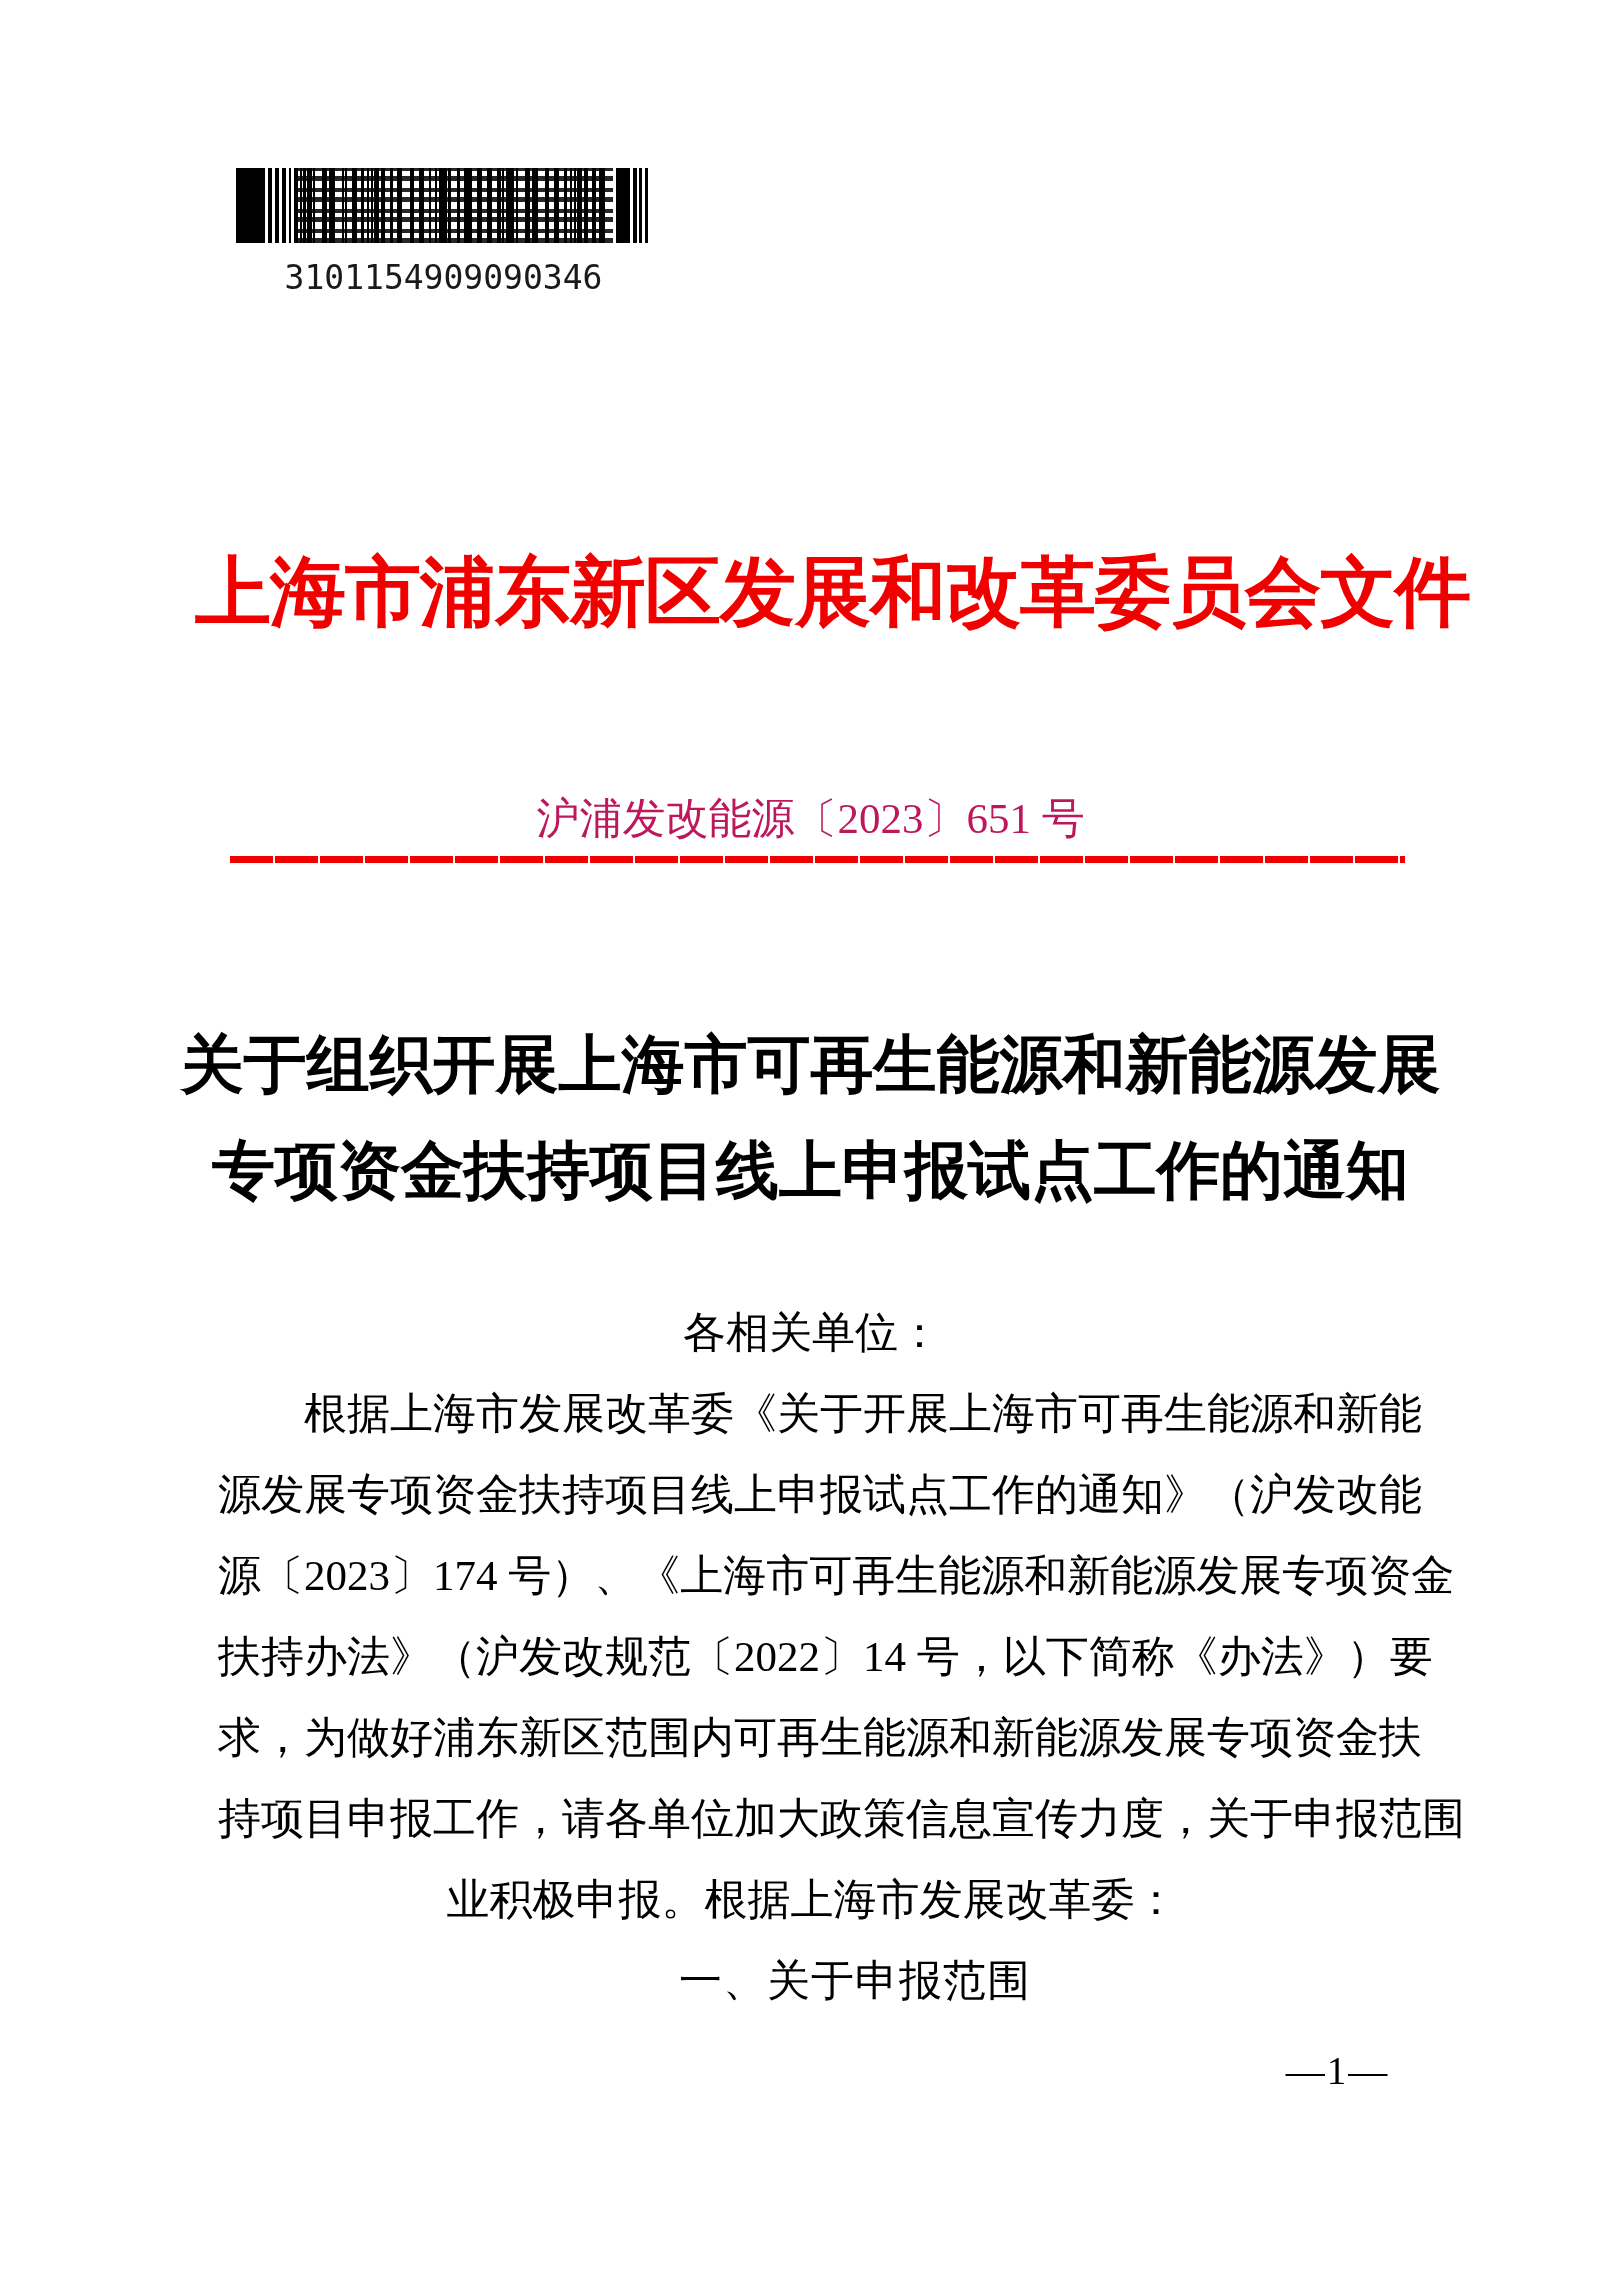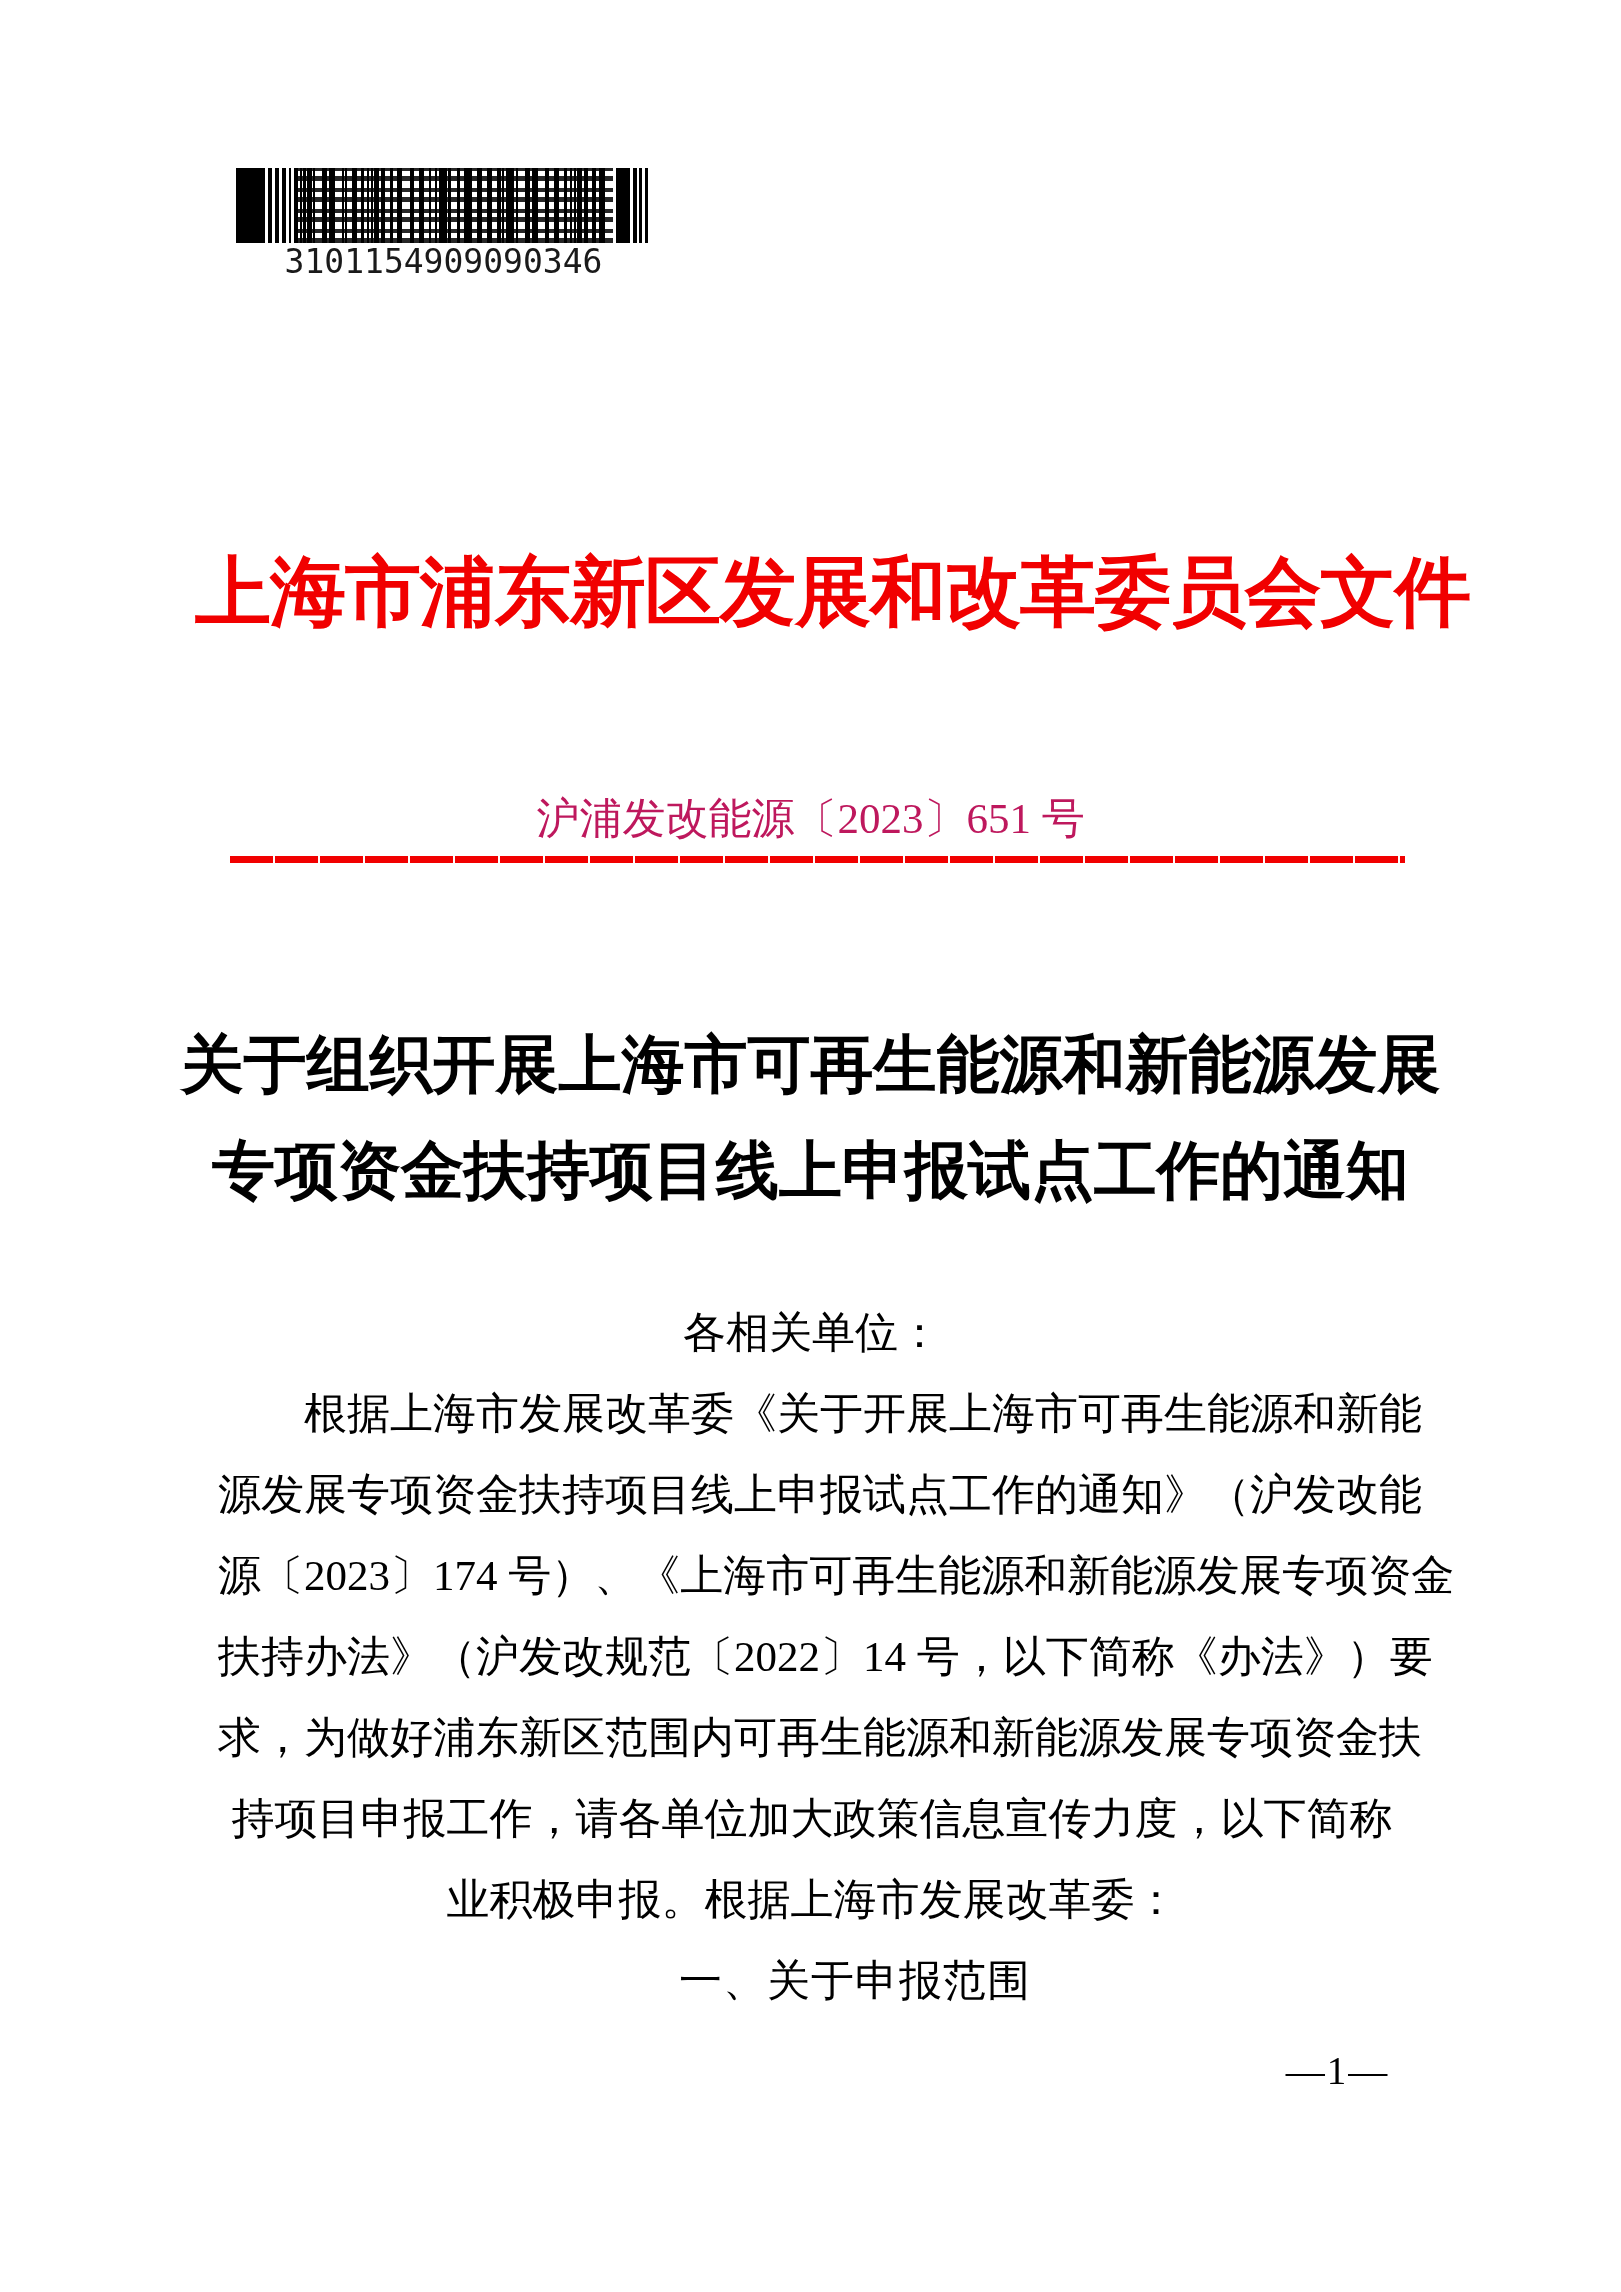--- a/index.html
+++ b/index.html
@@ -46,21 +46,21 @@
       repeating-linear-gradient(0deg, rgba(0,0,0,0.85) 0 4.9px, transparent 4.9px 9.8px, rgba(0,0,0,0.85) 9.8px 13.7px, transparent 13.7px 20.6px),
       repeating-linear-gradient(90deg, #000 0 3.9px, transparent 3.9px 8.8px, #000 8.8px 11.8px, transparent 11.8px 18.6px, #000 18.6px 20.6px, transparent 20.6px 29px),
       repeating-linear-gradient(90deg, transparent 0 5.9px, #000 5.9px 7.8px, transparent 7.8px 12.7px, #000 12.7px 17.6px, transparent 17.6px 22.5px);
   }
   .bc-end {
     width: 35px;
     margin-left: 2.9px;
     background: linear-gradient(90deg, #000 0 13.7px, #fff 13.7px 16.7px, #000 16.7px 20.6px, #fff 20.6px 23.5px, #000 23.5px 26.5px, #fff 26.5px 29px, #000 29px 32px, #fff 32px 35px);
   }
   .barcode-number {
-    margin-top: 2px;
+    margin-top: 18px;
     font-family: "DejaVu Sans Mono", "Liberation Mono", monospace;
     font-size: 33px;
     line-height: 33px;
     letter-spacing: 0px;
     color: #1a1a1a;
     white-space: nowrap;
   }
 
   
   .org-title {
@@ -175,21 +175,21 @@
     <div>专项资金扶持项目线上申报试点工作的通知</div>
   </div>
 
   <div class="body-block">
     <div class="body-line">各相关单位：</div>
     <div class="body-line indent">根据上海市发展改革委《关于开展上海市可再生能源和新能</div>
     <div class="body-line">源发展专项资金扶持项目线上申报试点工作的通知》（沪发改能</div>
     <div class="body-line">源〔2023〕174 号）、《上海市可再生能源和新能源发展专项资金</div>
     <div class="body-line">扶持办法》（沪发改规范〔2022〕14 号，以下简称《办法》）要</div>
     <div class="body-line">求，为做好浦东新区范围内可再生能源和新能源发展专项资金扶</div>
-    <div class="body-line">持项目申报工作，请各单位加大政策信息宣传力度，以下简称</div>
+    <div class="body-line">持项目申报工作，请各单位加大政策信息宣传力度，关于申报范围</div>
     <div class="body-line">业积极申报。根据上海市发展改革委：</div>
     <div class="body-line indent heading">一、关于申报范围</div>
   </div>
 
   <div class="page-number">—1—</div>
 
 </div>
 
 
 </body></html>

